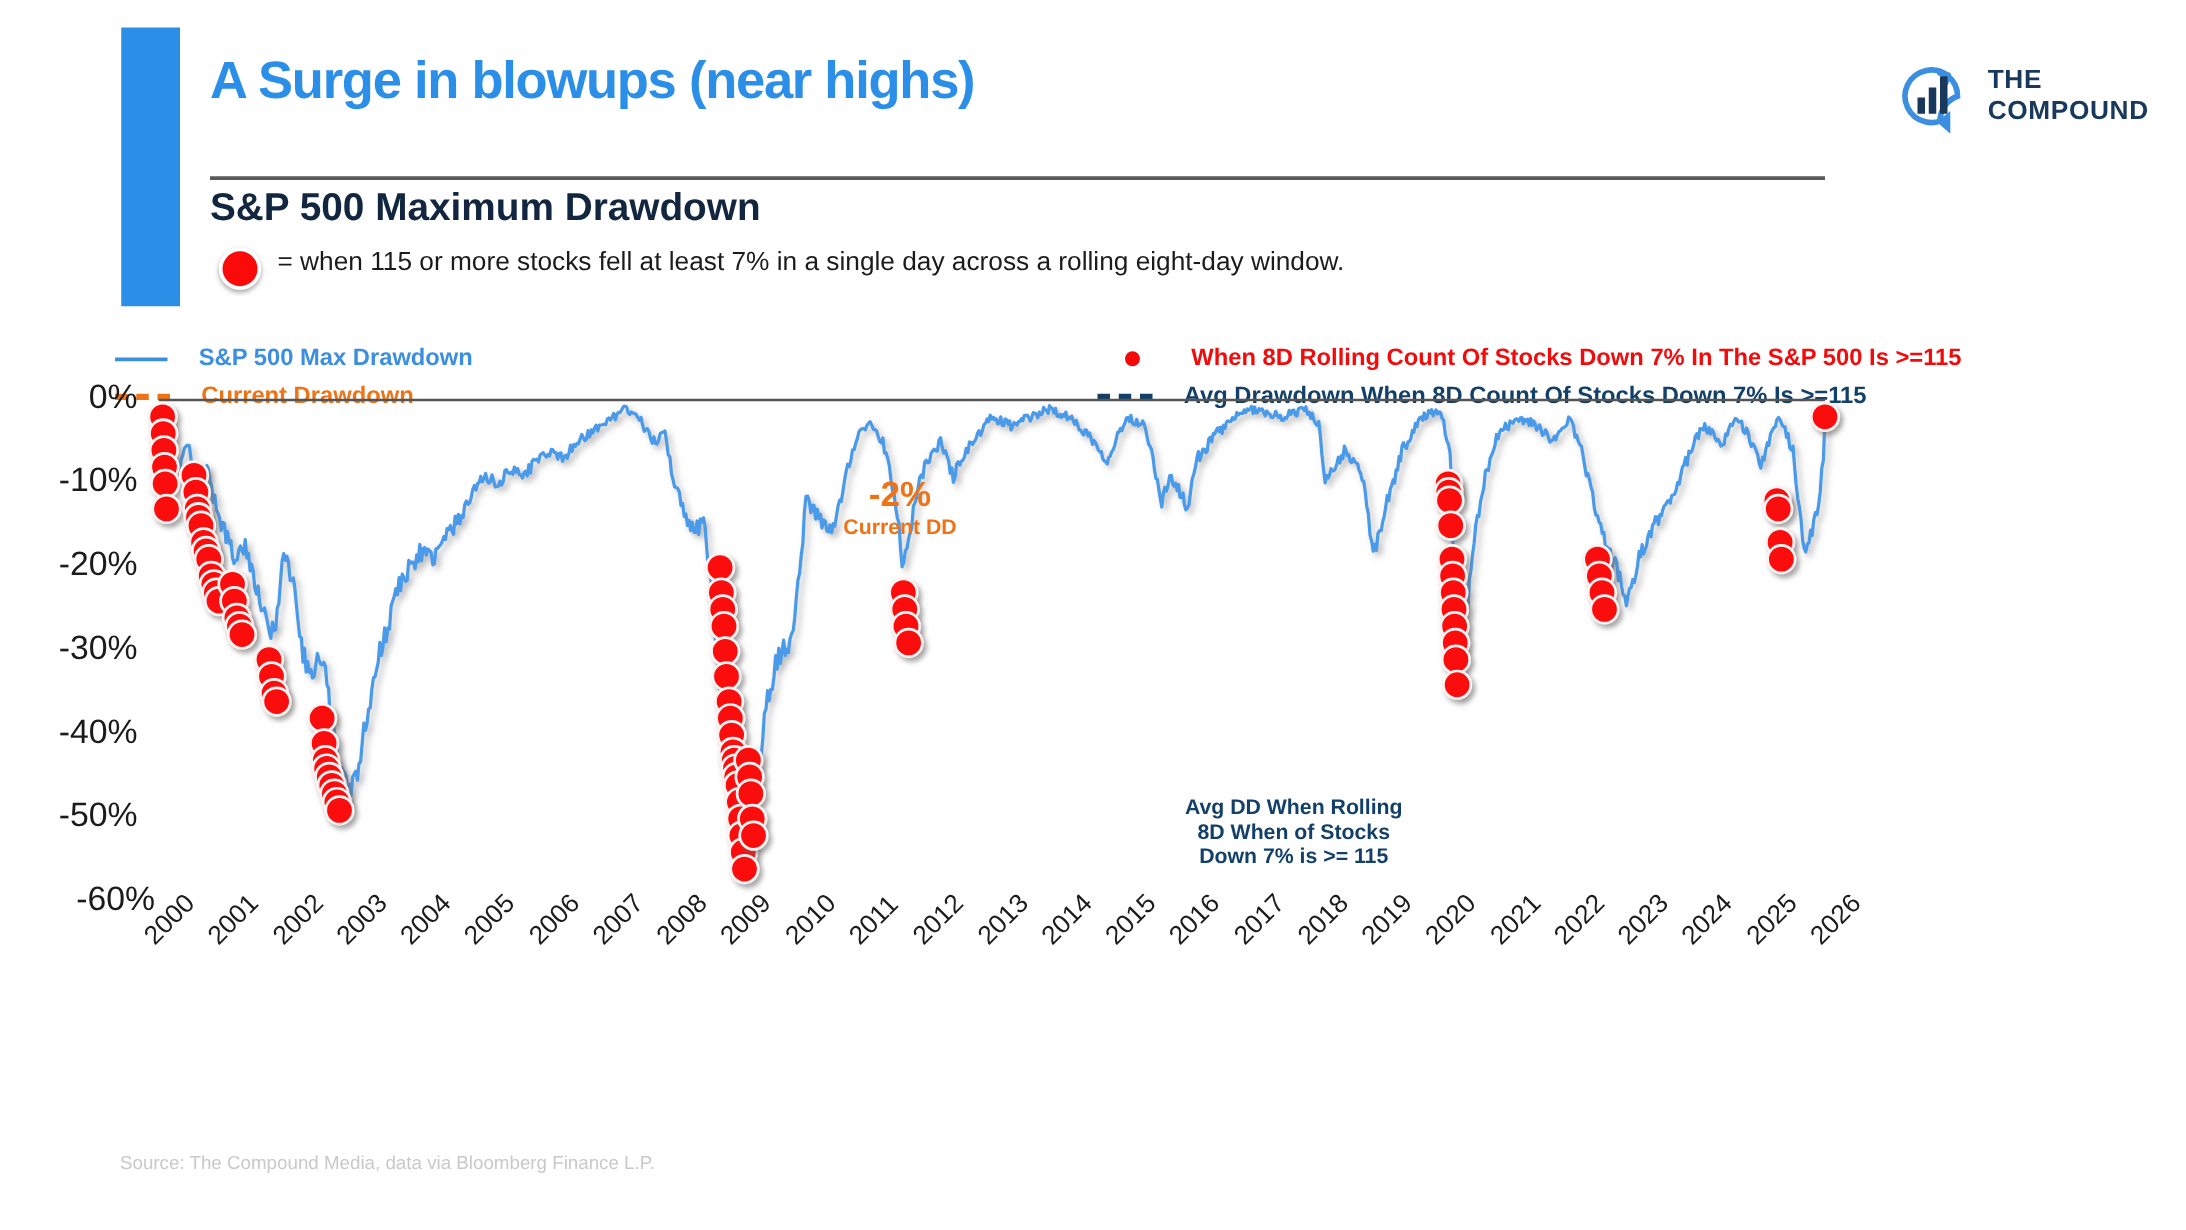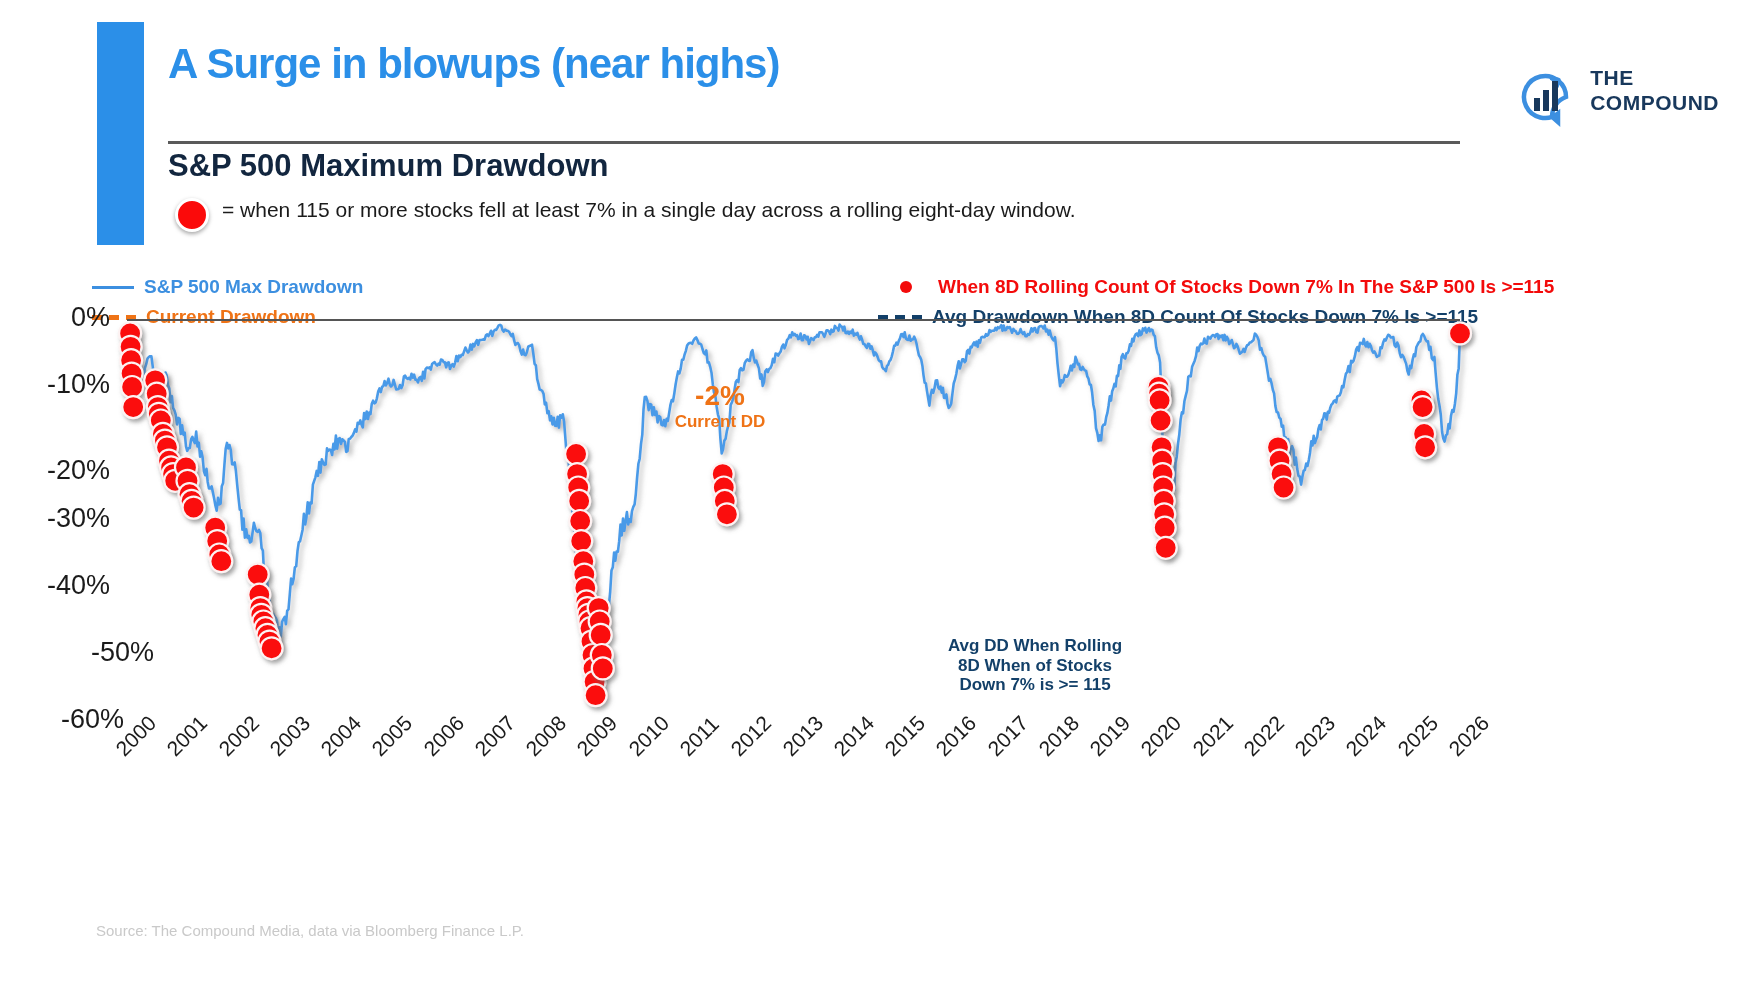--- a/index.html
+++ b/index.html
@@ -12,26 +12,26 @@
          font-size:42px;font-weight:bold;color:#2b8fe8;letter-spacing:-1px;
          line-height:1.05;white-space:nowrap;}
   #title-rule{position:absolute;left:168px;top:141px;width:1292px;height:3px;background:#5a5a5a;}
   #subtitle{position:absolute;left:168px;top:148px;font-size:31px;font-weight:bold;color:#12263f;}
   #legend-note-row{position:absolute;left:175px;top:198px;display:flex;align-items:flex-start;gap:13px;}
   #legend-note-dot{width:28px;height:28px;border-radius:50%;background:#fb0a0a;
       border:3px solid #ffffff;box-shadow:0 2px 4px rgba(0,0,0,.35);}
   #legend-note-text{font-size:21px;color:#1b1b1b;}
 
   
-  #logo{position:absolute;right:30px;top:66px;display:flex;align-items:flex-start;gap:14px;}
+  #logo{position:absolute;right:30px;top:46px;display:flex;align-items:center;gap:14px;}
   #logo-mark{width:62px;height:62px;position:relative;}
   #logo-text{font-size:21px;font-weight:bold;color:#18385c;line-height:1.18;letter-spacing:.5px;}
 
   
-  .legend-row{position:absolute;display:flex;align-items:center;gap:10px;font-size:19px;font-weight:bold;white-space:nowrap;}
+  .legend-row{position:absolute;display:flex;align-items:center;gap:25px;font-size:19px;font-weight:bold;white-space:nowrap;}
   #legend-line{left:92px;top:276px;color:#3c8fe0;}
   #legend-current{left:92px;top:306px;color:#ef7316;}
   #legend-dots{left:896px;top:276px;color:#f30b0b;}
   #legend-avg{left:878px;top:306px;color:#134069;}
   .sw-solid{width:42px;height:3px;background:#3c8fe0;display:inline-block;}
   .sw-dash-o{width:44px;height:0;border-top:5px dashed #ef7316;display:inline-block;}
   .sw-dash-n{width:44px;height:0;border-top:5px dashed #134069;display:inline-block;}
   .sw-dot{width:12px;height:12px;border-radius:50%;background:#f30b0b;display:inline-block;margin:0 16px 0 4px;}
 
   
@@ -201,24 +201,24 @@
         <circle cx="1421.5" cy="400.4" r="11" fill="#fb0a0a" stroke="#fdf2f2" stroke-width="2.2" filter="url(#dotshadow)"></circle>
         <circle cx="1422.6" cy="407.1" r="11" fill="#fb0a0a" stroke="#fdf2f2" stroke-width="2.2" filter="url(#dotshadow)"></circle>
         <circle cx="1424.1" cy="433.9" r="11" fill="#fb0a0a" stroke="#fdf2f2" stroke-width="2.2" filter="url(#dotshadow)"></circle>
         <circle cx="1425.1" cy="447.3" r="11" fill="#fb0a0a" stroke="#fdf2f2" stroke-width="2.2" filter="url(#dotshadow)"></circle>
         <circle cx="1460.0" cy="333.4" r="11" fill="#fb0a0a" stroke="#fdf2f2" stroke-width="2.2" filter="url(#dotshadow)"></circle>
       </g>
   </svg>
   <div id="yticks">
       <div class="ytick" style="left: 0px; top: 302px;">0%</div>
       <div class="ytick" style="left: 0px; top: 369px;">-10%</div>
-      <div class="ytick" style="left: 0px; top: 436px; margin-top: 19px;">-20%</div>
+      <div class="ytick" style="left: 0px; top: 436px;">-20%</div>
       <div class="ytick" style="left: 0px; top: 503px;">-30%</div>
       <div class="ytick" style="left: 0px; top: 570px;">-40%</div>
-      <div class="ytick" style="left: 18px; top: 637px; padding-left: 26px;">-50%</div>
+      <div class="ytick" style="left: 0px; top: 637px;">-50%</div>
       <div class="ytick" style="left: 0px; top: 704px; margin-left: 14px;">-60%</div>
     </div>
   <div id="xticks">
       <div class="xtick" style="left: 111px; top: 744px;">2000</div>
       <div class="xtick" style="left: 162.269px; top: 744px;">2001</div>
       <div class="xtick" style="left: 213.538px; top: 744px;">2002</div>
       <div class="xtick" style="left: 264.808px; top: 744px;">2003</div>
       <div class="xtick" style="left: 316.077px; top: 744px;">2004</div>
       <div class="xtick" style="left: 367.346px; top: 744px;">2005</div>
       <div class="xtick" style="left: 418.615px; top: 744px;">2006</div>

